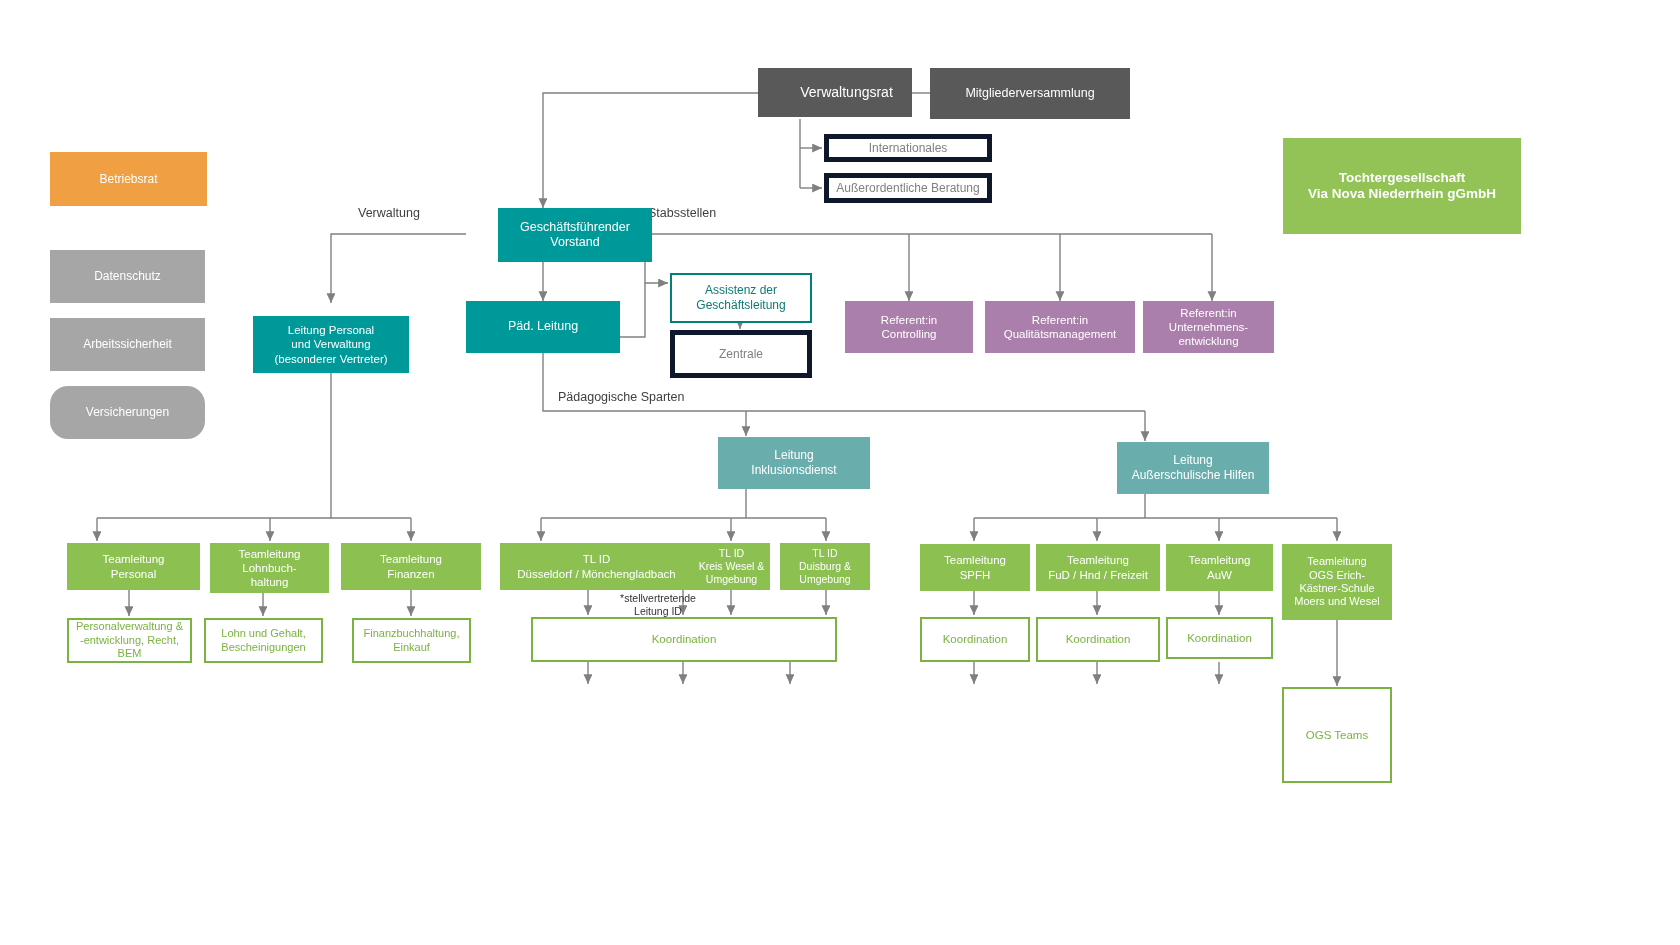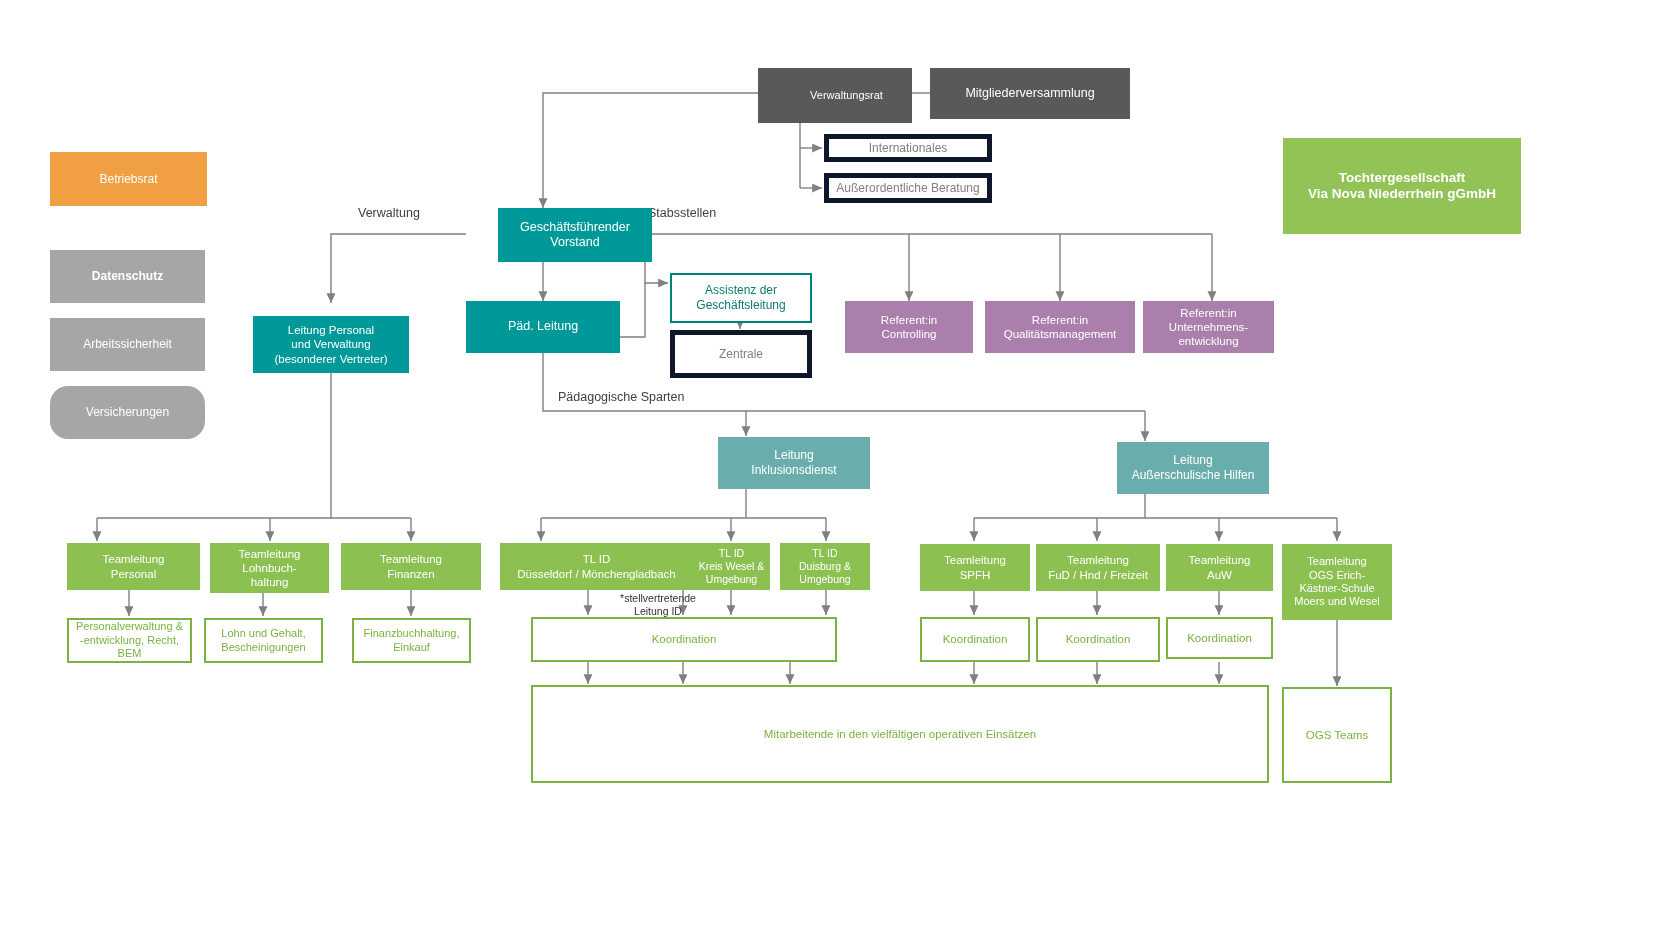--- a/index.html
+++ b/index.html
@@ -114,31 +114,31 @@
     <path class="ln" d="M1097,591 L1097,615" marker-end="url(#ah)"></path>
     <path class="ln" d="M1219,591 L1219,615" marker-end="url(#ah)"></path>
 
     <path class="ln" d="M974,662 L974,684" marker-end="url(#ah)"></path>
     <path class="ln" d="M1097,662 L1097,684" marker-end="url(#ah)"></path>
     <path class="ln" d="M1219,662 L1219,684" marker-end="url(#ah)"></path>
 
     <path class="ln" d="M1337,620 L1337,686" marker-end="url(#ah)"></path>
   </svg>
 
-  <div class="box f-darkgray" style="left:758px;top:68px;width:154px;height:55px;font-size:11px;padding-left:27px;">Verwaltungsrat</div>
+  <div class="box f-darkgray" style="left:758px;top:68px;width:154px;height:49px;font-size:14px;padding-left:27px;">Verwaltungsrat</div>
 
   <div class="box f-darkgray" style="left:930px;top:68px;width:200px;height:51px;font-size:12.5px;">Mitgliederversammlung</div>
 
   <div class="box o-gray" style="left:824px;top:134px;width:168px;height:28px;font-size:12px;">Internationales</div>
 
   <div class="box o-gray" style="left:824px;top:173px;width:168px;height:30px;font-size:12px;">Außerordentliche Beratung</div>
 
   <div class="box f-orange" style="left:50px;top:152px;width:157px;height:54px;font-size:12px;">Betriebsrat</div>
 
-  <div class="box f-gray" style="left:50px;top:250px;width:155px;height:53px;font-size:12px;font-weight:bold;">Datenschutz</div>
+  <div class="box f-gray" style="left:50px;top:250px;width:155px;height:53px;font-size:12px;">Datenschutz</div>
 
   <div class="box f-gray" style="left:50px;top:318px;width:155px;height:53px;font-size:12px;">Arbeitssicherheit</div>
 
   <div class="box f-gray" style="left:50px;top:386px;width:155px;height:53px;font-size:12px;border-radius:18px;">Versicherungen</div>
 
   <div class="box f-lgreen" style="left:1283px;top:138px;width:238px;height:96px;font-size:13.5px;font-weight:bold;flex-direction:column;">
     <span>Tochtergesellschaft</span>
     <span>Via Nova Niederrhein gGmbH</span>
   </div>
 
@@ -221,17 +221,16 @@
 
   <div class="box f-green" style="left:1166px;top:544px;width:107px;height:47px;font-size:11.5px;">Teamleitung
 AuW</div>
   <div class="box o-green" style="left:1166px;top:617px;width:107px;height:42px;font-size:11.5px;">Koordination</div>
 
   <div class="box f-green" style="left:1282px;top:544px;width:110px;height:76px;font-size:11px;">Teamleitung
 OGS Erich-
 Kästner-Schule
 Moers und Wesel</div>
 
-  <div class="box o-green" style="left:531px;top:685px;width:738px;height:98px;font-size:11.5px;">Mitarbeitende in den vielfältigen operativen Einsätzen</div>
 
   <div class="box o-green" style="left:1282px;top:687px;width:110px;height:96px;font-size:11.5px;">OGS Teams</div>
 
 </div>
 
 </body></html>

